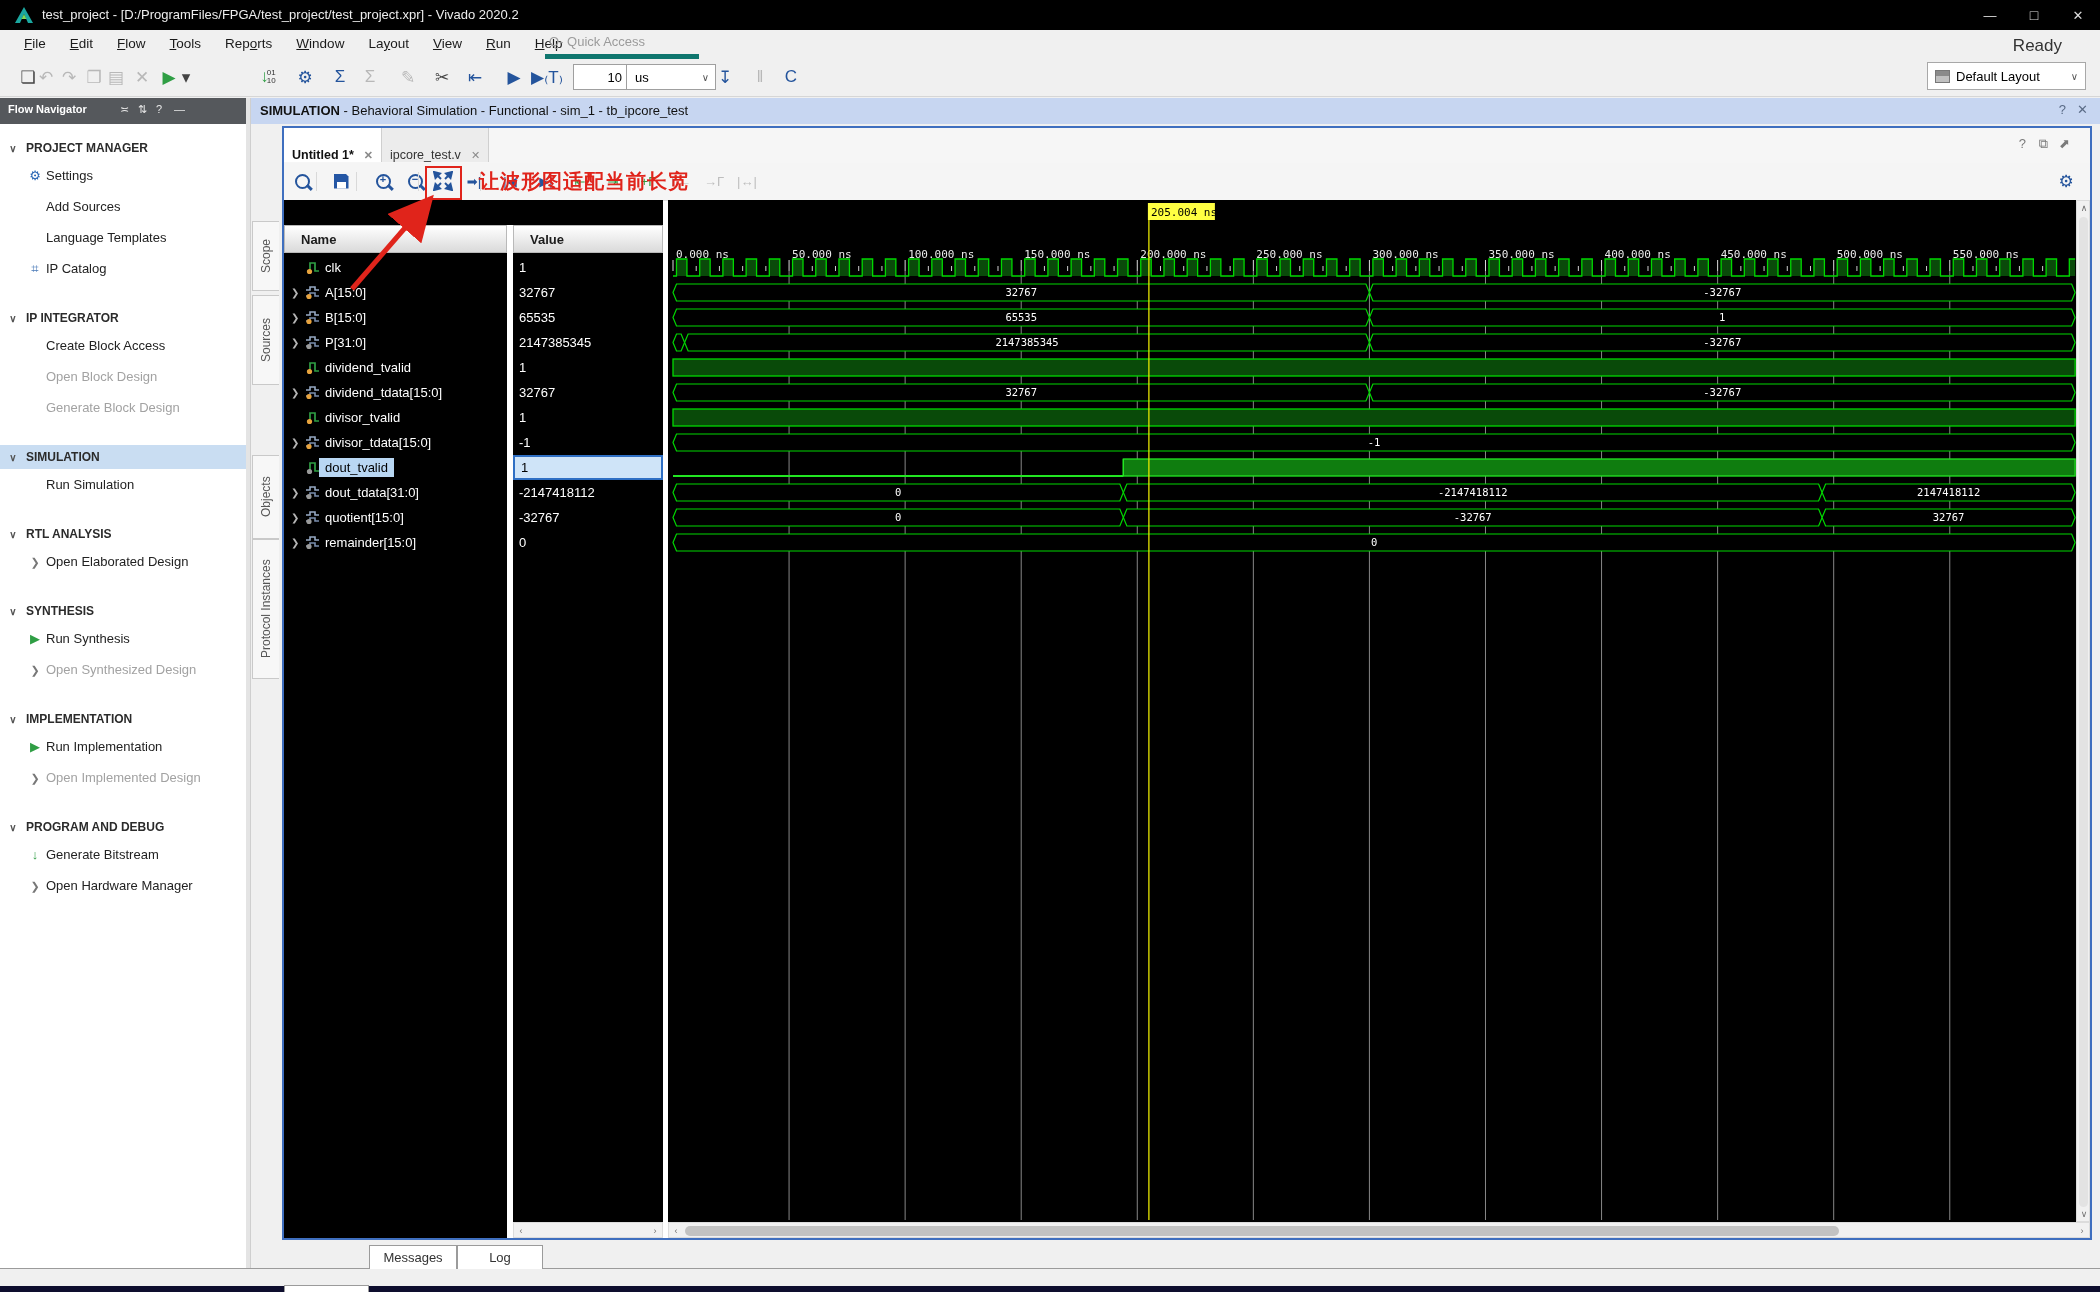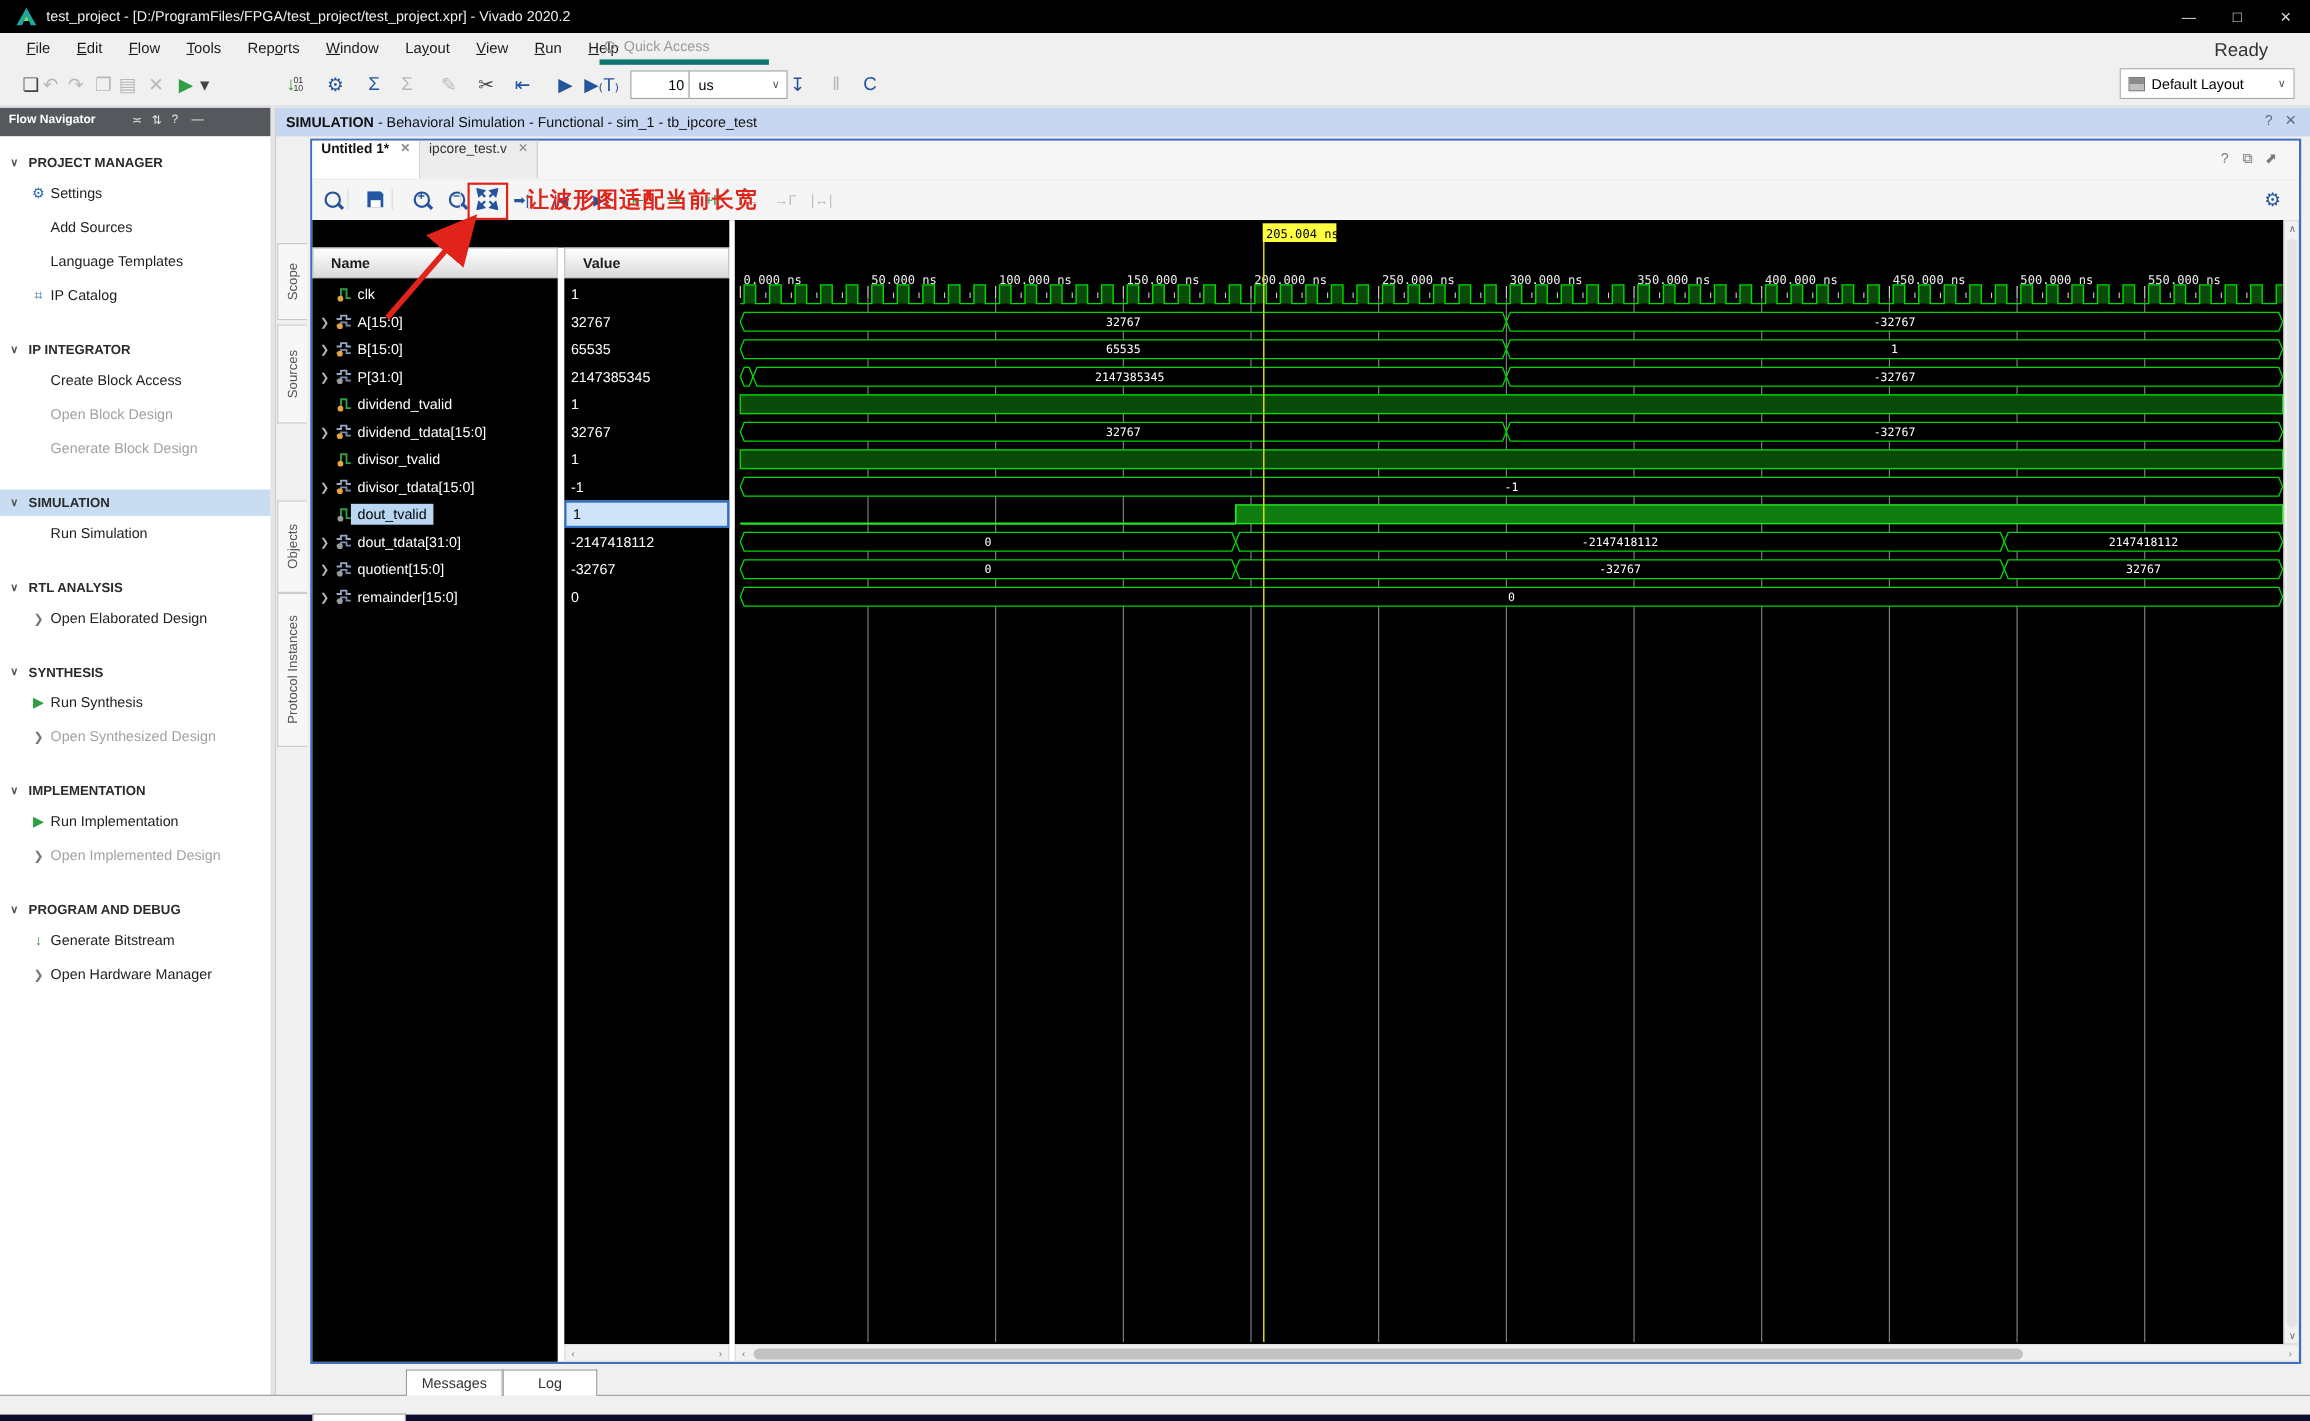--- a/index.html
+++ b/index.html
@@ -56,21 +56,21 @@
   .ipc{color:#4a7ab8;}
   .bits{color:#2f9e44;font-weight:bold;}
   
   .vtab{position:absolute;left:252px;width:26px;background:#f7f7f7;border:1px solid #c9c9c9;border-left:none;
     color:#555;font-size:12px;display:flex;align-items:center;justify-content:center;
     writing-mode:vertical-rl;transform:rotate(180deg);border-radius:0 0 0 0;}
   
   #wavewin{left:282px;top:126px;width:1810px;height:1114px;background:#fff;border:2px solid #3f6fbf;box-sizing:border-box;}
   #wtabs{left:284px;top:128px;width:1806px;height:35px;background:#f6f6f6;border-bottom:1px solid #d0d0d0;}
   .wtab{position:absolute;top:0;height:34px;font-size:12.5px;color:#333;background:#ececec;border-right:1px solid #cfcfcf;
-     display:flex;align-items:flex-start;padding:0 8px;}
+     display:flex;align-items:flex-end;padding:0 8px;}
   .wtab.active{background:#fff;font-weight:bold;color:#111;}
   .wtab .x{margin-left:10px;color:#8a8a8a;font-size:11px;}
   .wtico{position:absolute;top:8px;color:#7a7a7a;font-size:13px;}
   #wtoolbar{left:284px;top:163px;width:1806px;height:37px;background:#f5f5f5;border-bottom:1px solid #e0e0e0;}
   .wtbico{position:absolute;top:4px;width:28px;height:28px;display:flex;align-items:center;justify-content:center;
      font-size:15px;color:#24549c;}
   .wtbico.dis{color:#bdbdbd;}
   .wtbico.green{color:#2f9e44;}
   .wtsep{position:absolute;top:9px;width:1px;height:19px;background:#d9d9d9;}
   

